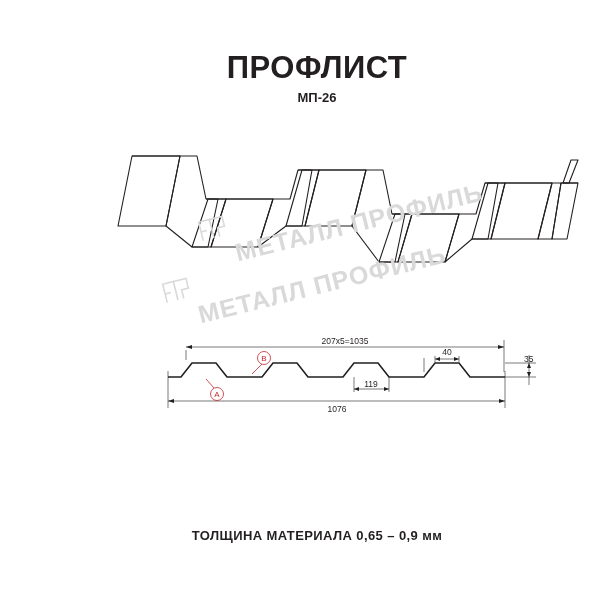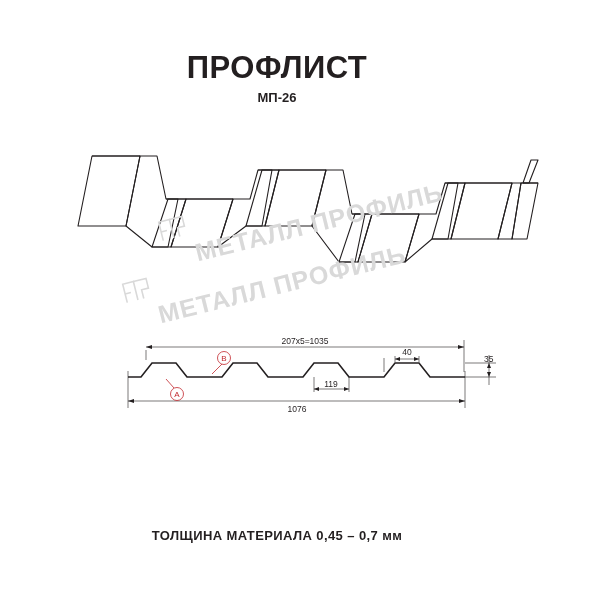--- a/index.html
+++ b/index.html
@@ -12,20 +12,21 @@
     height: 600px;
     font-family: "Liberation Sans", sans-serif;
     color: #231f20;
     position: relative;
     overflow: hidden;
   }
   .page {
     position: relative;
     width: 554px;
     height: 600px;
+    margin-left: 40px;
   }
   .title {
     position: absolute;
     left: 0;
     right: 0;
     top: 50px;
     text-align: center;
     font-size: 31px;
     font-weight: bold;
     letter-spacing: 0.5px;
@@ -204,14 +205,14 @@
 
   <div class="wm-logo wm-logo-2">
     <svg width="30" height="26" viewBox="0 0 30 26" fill="none" stroke="#d9d9d9" stroke-width="1.6">
       <path d="M3,23 L3,4 L14,4 L14,23"></path>
       <path d="M14,4 L27,4 L27,14 L20,14 L20,23"></path>
       <path d="M3,14 L9,14"></path>
     </svg>
   </div>
   <div class="wm wm-2">МЕТАЛЛ ПРОФИЛЬ</div>
 
-  <div class="footer-note">ТОЛЩИНА МАТЕРИАЛА 0,45 – 0,7 мм</div>
+  <div class="footer-note">ТОЛЩИНА МАТЕРИАЛА 0,65 – 0,9 мм</div>
 </div>
 
 </body></html>

